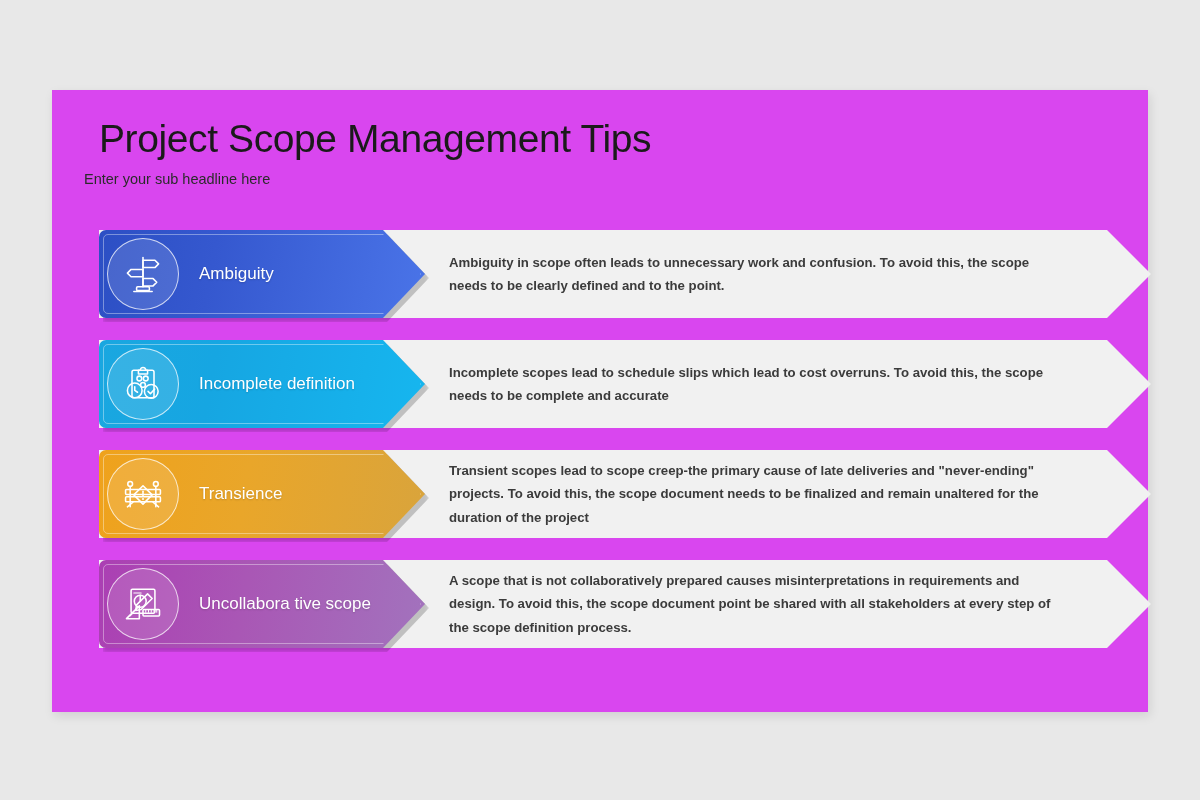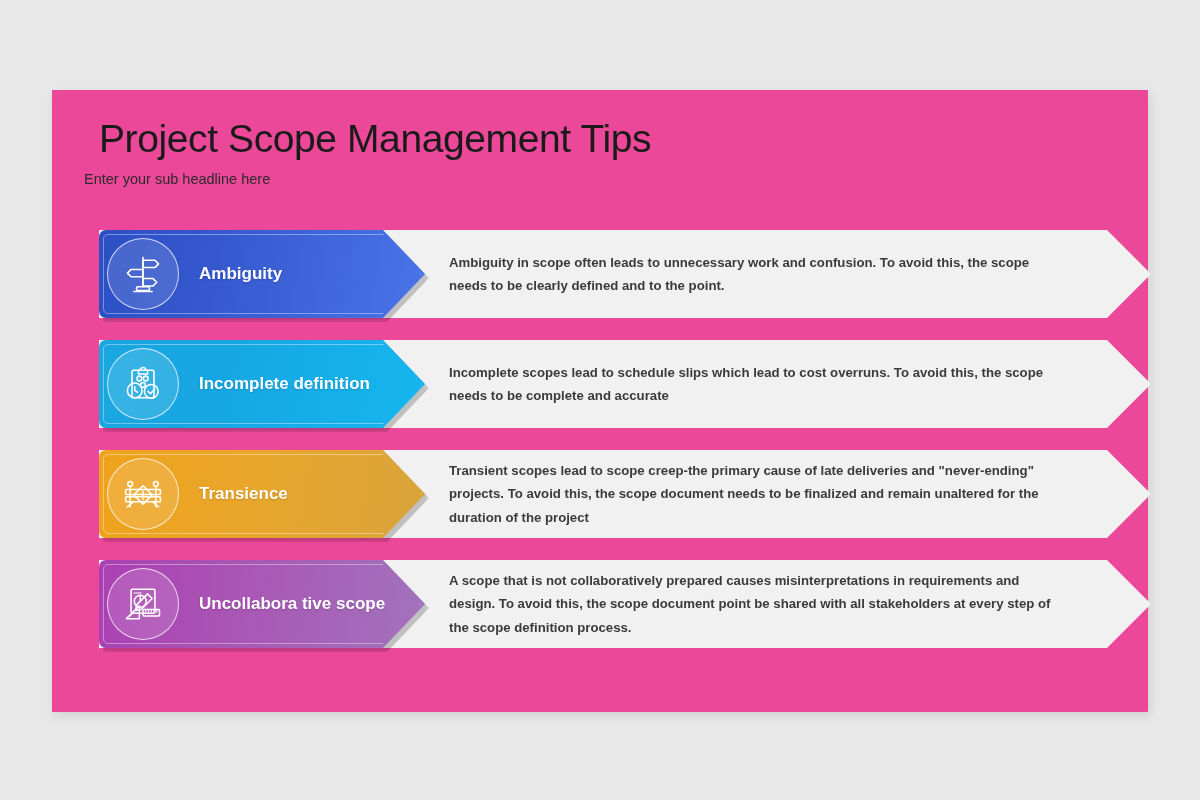--- a/index.html
+++ b/index.html
@@ -13,21 +13,21 @@
     font-family: "Liberation Sans", sans-serif;
     overflow: hidden;
   }
 
   #slide-card {
     position: absolute;
     left: 52px;
     top: 90px;
     width: 1096px;
     height: 622px;
-    background: #ec4899;
+    background: #d946ef;
     box-shadow: 2px 4px 10px rgba(0,0,0,0.10);
   }
 
   #page-title {
     position: absolute;
     left: 47px;
     top: 27px;
     font-size: 39px;
     font-weight: 400;
     color: #1a1a1a;
@@ -135,21 +135,21 @@
   .banner-label {
     position: absolute;
     left: 100px;
     top: 0;
     width: 190px;
     height: 88px;
     display: flex;
     align-items: center;
     color: #ffffff;
     font-size: 17px;
-    font-weight: bold;
+    font-weight: normal;
     line-height: 1.35;
     text-shadow: 0 1px 2px rgba(0,0,0,0.18);
   }
 
   .row-text {
     position: absolute;
     left: 350px;
     top: 0;
     width: 620px;
     height: 88px;

